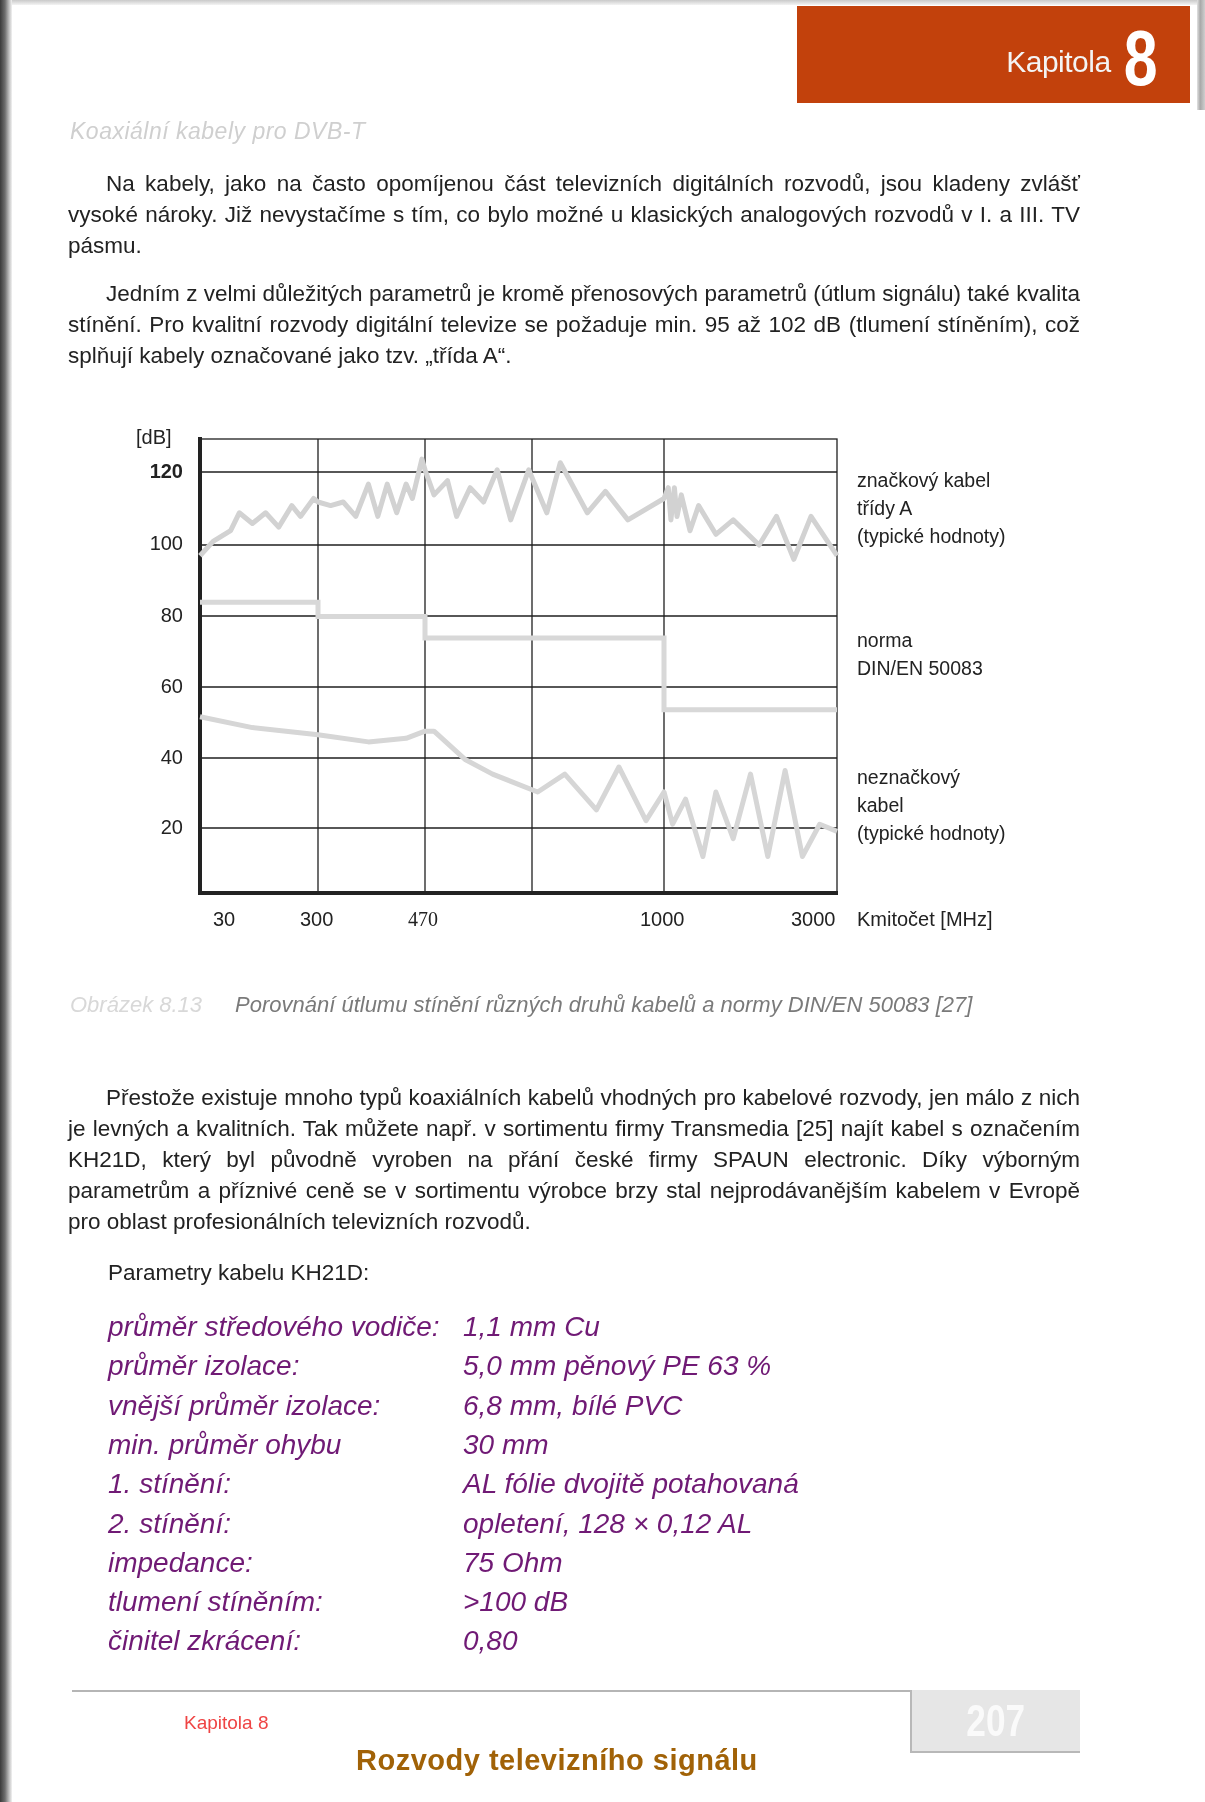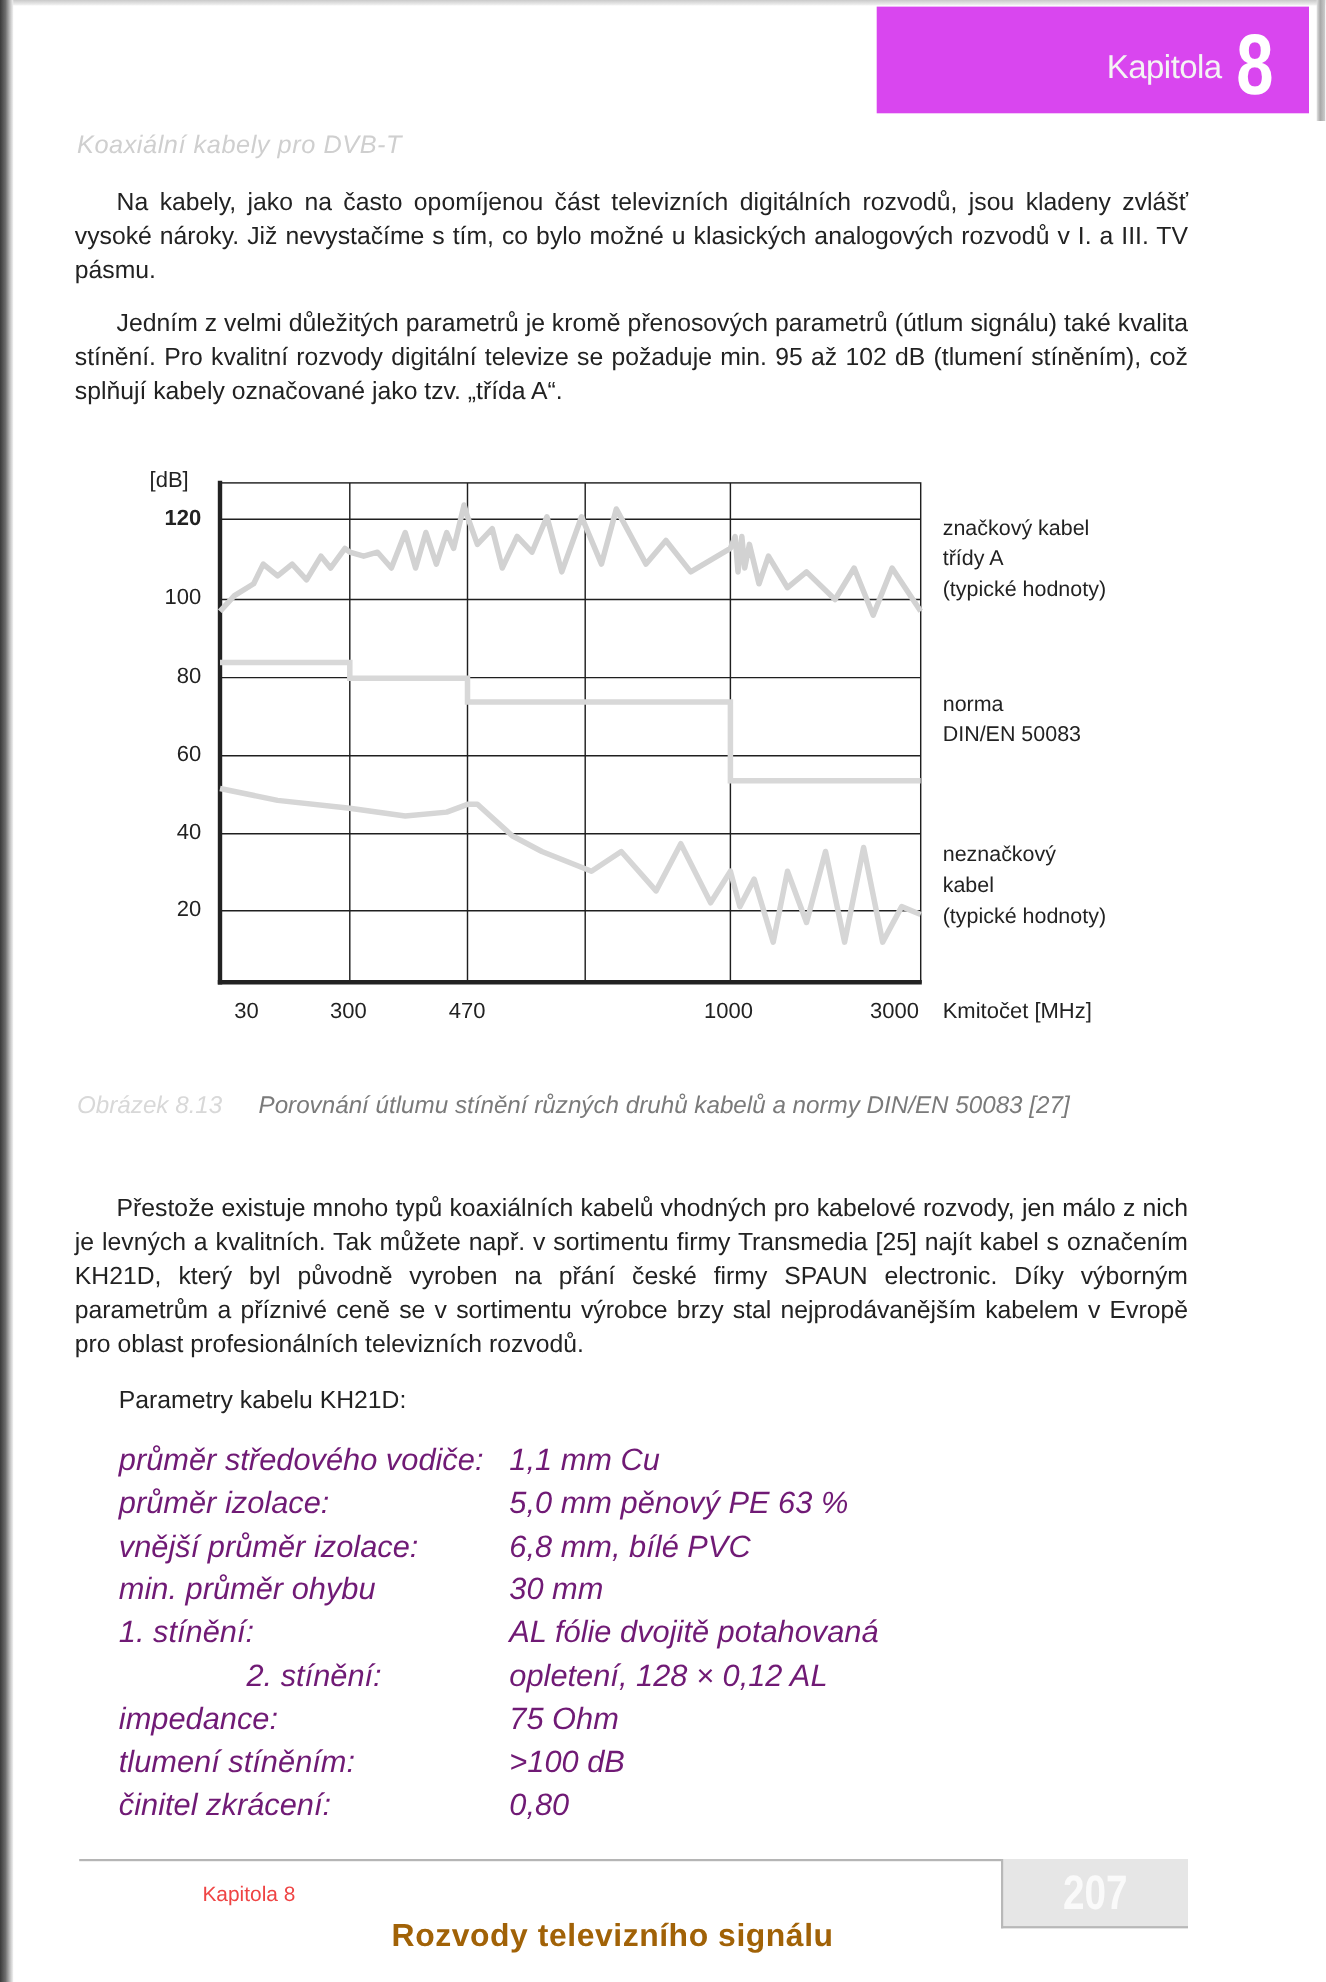--- a/index.html
+++ b/index.html
@@ -16,21 +16,21 @@
   .page-top-band {
     position:absolute; left:0; top:0; width:1205px; height:5px;
     background:linear-gradient(to bottom,#c9c9c9,#f4f4f4);
   }
   .page-edge-right {
     position:absolute; right:0; top:0; width:8px; height:110px;
     background:linear-gradient(to right,#e2e2e2,#a8a8a8 40%,#cfcfcf);
   }
   .chapter-box {
     position:absolute; left:797px; top:6px; width:393px; height:97px;
-    background:#d946ef;
+    background:#c2410c;
     display:flex; align-items:center; justify-content:flex-end;
     padding-right:28px; box-sizing:border-box;
   }
   .chapter-word { color:#f4f4f4; font-size:30px; letter-spacing:-0.5px; margin-right:8px; margin-top:14px; }
   .chapter-num { color:#ffffff; font-size:78px; font-weight:bold; line-height:1; margin-top:6px; transform:scaleX(0.78); }
   .section-title {
     position:absolute; left:70px; top:118px;
     font-size:23px; font-style:italic; color:#cfcfcf; letter-spacing:0.5px;
   }
   .para {
@@ -114,21 +114,21 @@
     </g>
     <line x1="200" y1="437" x2="200" y2="895" stroke="#222" stroke-width="4"></line>
     <line x1="198" y1="893" x2="838" y2="893" stroke="#222" stroke-width="4"></line>
     <path id="s-branded" fill="none" stroke="#d2d2d2" stroke-width="5" stroke-linejoin="round" d="M200.0 555.7 L213.1 541.4 L230.6 530.7 L239.3 512.8 L252.4 523.5 L265.6 512.8 L278.7 527.1 L291.8 505.6 L300.5 516.4 L313.6 498.5 L318.0 502.0 L330.6 505.6 L343.2 502.0 L355.8 516.4 L368.4 484.1 L377.8 516.4 L387.2 484.1 L396.7 512.8 L406.1 484.1 L412.4 498.5 L421.9 459.1 L425.0 469.8 L434.0 494.9 L447.5 480.6 L456.6 516.4 L470.1 487.7 L483.6 502.0 L497.2 469.8 L510.7 519.9 L528.7 469.8 L546.8 512.8 L560.3 462.7 L587.3 512.8 L605.4 491.3 L627.9 519.9 L664.0 498.5 L668.3 487.7 L670.9 519.9 L674.4 487.7 L677.0 516.4 L681.3 494.9 L690.0 530.7 L698.6 505.6 L715.9 534.3 L733.2 519.9 L759.1 545.0 L776.5 516.4 L793.8 559.3 L811.0 516.4 L837.0 555.7"></path>
     <path id="s-norm" fill="none" stroke="#d8d8d8" stroke-width="5" d="M200.0 602.3 L318.0 602.3 L318.0 616.6 L425.0 616.6 L425.0 638.1 L664.0 638.1 L664.0 709.7 L837.0 709.7 "></path>
     <path id="s-unbranded" fill="none" stroke="#d6d6d6" stroke-width="5" stroke-linejoin="round" d="M200.0 716.8 L252.4 727.6 L318.0 734.7 L368.4 741.9 L406.1 738.3 L425.0 731.2 L434.0 731.2 L465.6 759.8 L492.6 774.1 L537.7 792.0 L564.8 774.1 L596.4 809.9 L618.9 767.0 L646.0 820.7 L664.0 792.0 L672.6 824.2 L685.6 799.2 L702.9 856.5 L715.9 792.0 L733.2 838.6 L750.5 774.1 L767.8 856.5 L785.1 770.5 L802.4 856.5 L819.7 824.2 L837.0 831.4"></path>
   </svg>
 
   <span class="xlab" style="left:185px;margin-left:28px;">30</span>
   <span class="xlab" style="left:300px;text-align:right;">300</span>
-  <span class="xlab" style="left:408px;">470</span>
+  <span class="xlab" style="left:408px;font-family:Liberation Serif, serif;">470</span>
   <span class="xlab" style="left:640px;">1000</span>
   <span class="xlab" style="left:791px;">3000</span>
   <span class="xlab" style="left:857px;">Kmitočet [MHz]</span>
 
   <div class="legend" style="top:466px;">
     <div>značkový kabel</div>
     <div>třídy A</div>
     <div>(typické hodnoty)</div>
   </div>
   <div class="legend" style="top:626px;">
@@ -149,21 +149,21 @@
 
 <div class="para" id="p3"><span class="indent"></span><span>Přestože existuje mnoho typů koaxiálních kabelů vhodných pro kabelové rozvody, jen málo z nich je levných a kvalitních. Tak můžete např. v sortimentu firmy Transmedia [25] najít kabel s označením KH21D, který byl původně vyroben na přání české firmy SPAUN electronic. Díky výborným parametrům a příznivé ceně se v sortimentu výrobce brzy stal nejprodávanějším kabelem v Evropě pro oblast profesionálních televizních rozvodů.</span></div>
 
 <div class="params-title">Parametry kabelu KH21D:</div>
 <div id="params">
     <div class="param-row" style="top: 1311px;"><span class="k">průměr středového vodiče:</span><span class="v">1,1 mm Cu</span></div>
     <div class="param-row" style="top: 1350.3px;"><span class="k">průměr izolace:</span><span class="v">5,0 mm pěnový PE 63 %</span></div>
     <div class="param-row" style="top: 1389.6px;"><span class="k">vnější průměr izolace:</span><span class="v">6,8 mm, bílé PVC</span></div>
     <div class="param-row" style="top: 1428.9px;"><span class="k">min. průměr ohybu</span><span class="v">30 mm</span></div>
     <div class="param-row" style="top: 1468.2px;"><span class="k">1. stínění:</span><span class="v">AL fólie dvojitě potahovaná</span></div>
-    <div class="param-row" style="top: 1507.5px; text-align: center;"><span class="k">2. stínění:</span><span class="v">opletení, 128 × 0,12 AL</span></div>
+    <div class="param-row" style="top: 1507.5px;"><span class="k">2. stínění:</span><span class="v">opletení, 128 × 0,12 AL</span></div>
     <div class="param-row" style="top: 1546.8px;"><span class="k">impedance:</span><span class="v">75 Ohm</span></div>
     <div class="param-row" style="top: 1586.1px;"><span class="k">tlumení stíněním:</span><span class="v">&gt;100 dB</span></div>
     <div class="param-row" style="top: 1625.4px;"><span class="k">činitel zkrácení:</span><span class="v">0,80</span></div>
   </div>
 
 <div class="footer-rule"></div>
 <div class="footer-chapter">Kapitola 8</div>
 <div class="footer-title">Rozvody televizního signálu</div>
 <div class="page-box">
   <span class="page-num">207</span>

